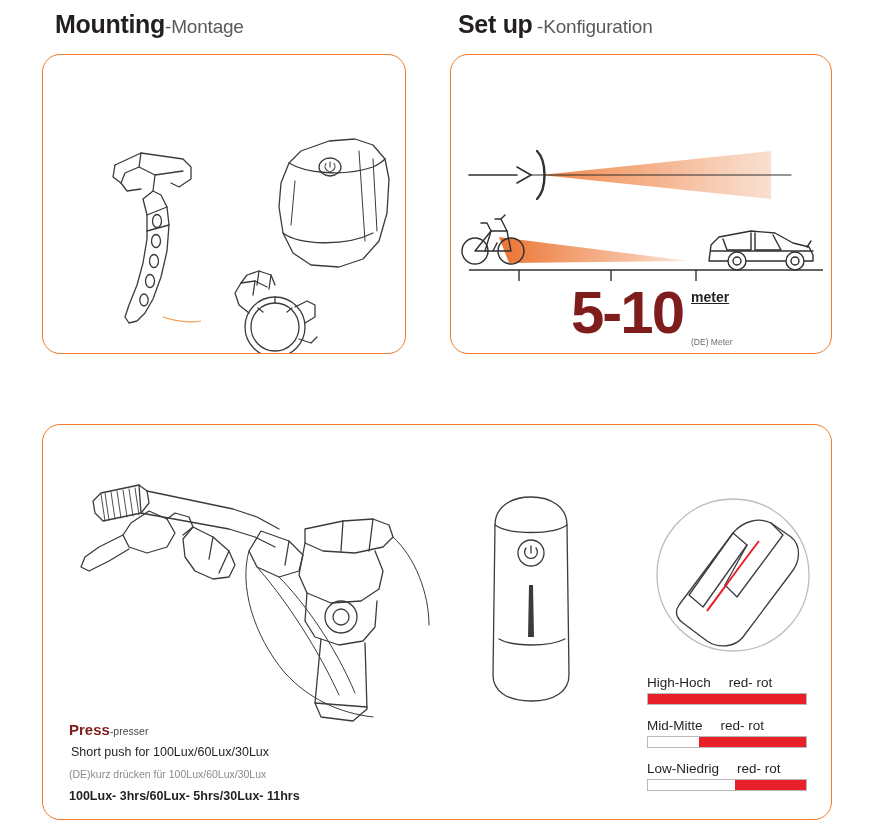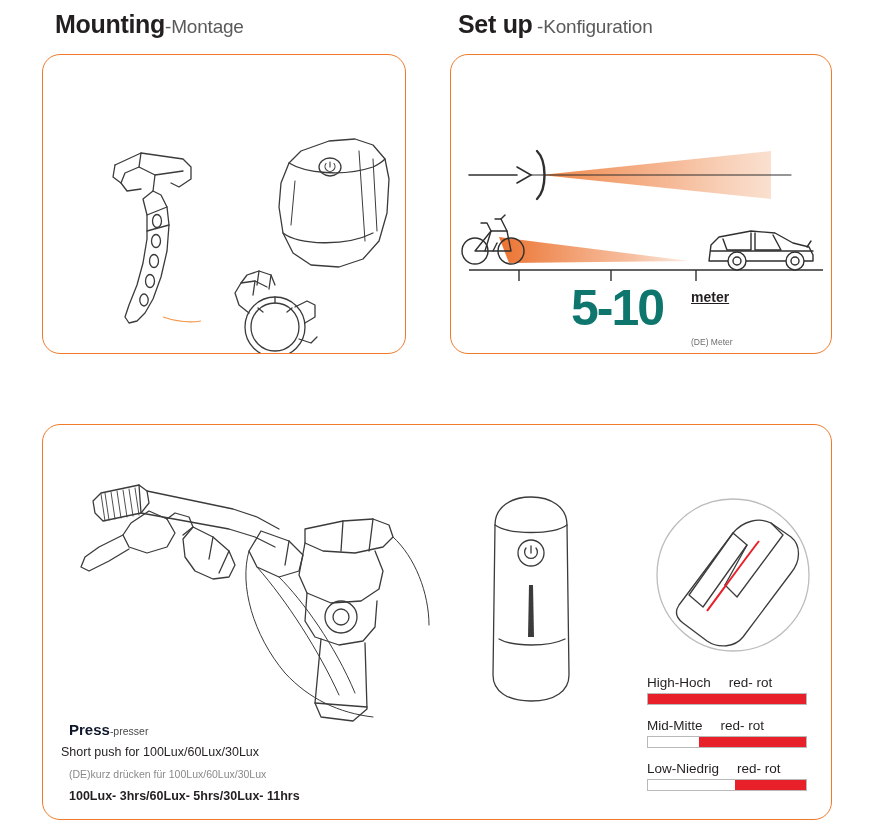--- a/index.html
+++ b/index.html
@@ -38,23 +38,23 @@
     border-radius: 18px;
     background: #fff;
   }
 
   
   .art { position: absolute; top: 0; left: 0; }
 
   
   .meter-num {
     position: absolute;
-    font-size: 50px;
+    font-size: 60px;
     font-weight: bold;
-    color: #0f766e;
+    color: #7f1d1d;
     letter-spacing: -2px;
     line-height: 1;
   }
   .meter-word {
     position: absolute;
     font-size: 14px;
     font-weight: bold;
     color: #231f20;
     line-height: 1;
     text-decoration: underline;
@@ -63,21 +63,21 @@
     position: absolute;
     font-size: 8.5px;
     color: #6d6d6d;
     line-height: 1;
     margin-top: 32px;
   }
 
   
   .press-line { position: absolute; white-space: nowrap; line-height: 1; }
   .press-word {
-    font-size: 15px; font-weight: bold; color: #0f172a; margin-top: 8px;
+    font-size: 15px; font-weight: bold; color: #7f1d1d; margin-top: 8px;
   }
   .press-sub { font-size: 10.5px; color: #4a4a4a; }
   .op-line1 { position: absolute; font-size: 12.5px; color: #231f20; white-space: nowrap; }
   .op-line2 { position: absolute; font-size: 10.5px; color: #8a8a8a; white-space: nowrap; }
   .op-line3 { position: absolute; font-size: 12.5px; color: #231f20; white-space: nowrap; font-weight: bold; }
 
   
   .legend { position: absolute; }
   .legend-row { position: relative; margin-bottom: 13px; }
   .legend-labels {
@@ -296,21 +296,21 @@
           <path d="M728 98 L740 110 L694 172 L682 160"></path>
           <path d="M704 120 L682 160"></path>
         </g>
         <path d="M664 186 C676 170 702 134 716 116" fill="none" stroke="#e8202a" stroke-width="2"></path>
       </g>
     </svg>
 
     <div class="press-line" style="left:26px; top:297px;">
       <span class="press-word">Press</span><span class="press-sub">-presser</span>
     </div>
-    <div class="op-line1" style="left:18px; top:320px;">Short push for 100Lux/60Lux/30Lux</div>
+    <div class="op-line1" style="left:28px; top:320px;">Short push for 100Lux/60Lux/30Lux</div>
     <div class="op-line2" style="left:26px; top:343px;">(DE)kurz drücken für 100Lux/60Lux/30Lux</div>
     <div class="op-line3" style="left:26px; top:364px;">100Lux- 3hrs/60Lux- 5hrs/30Lux- 11hrs</div>
 
     <div class="legend" style="left:604px; top:250px;">
 
       <div class="legend-row">
         <div class="legend-labels">
           <span class="lvl">High-Hoch</span>
           <span class="clr">red- rot</span>
         </div>

